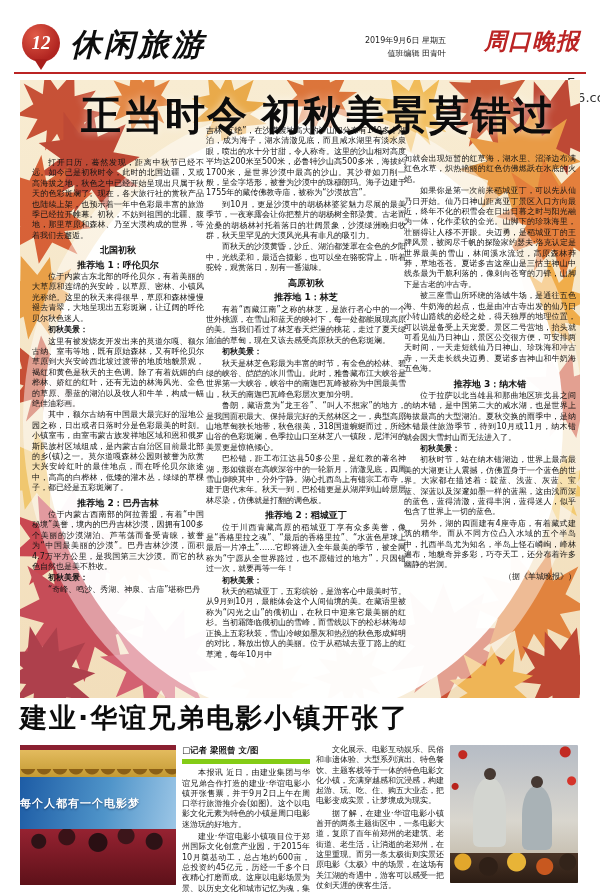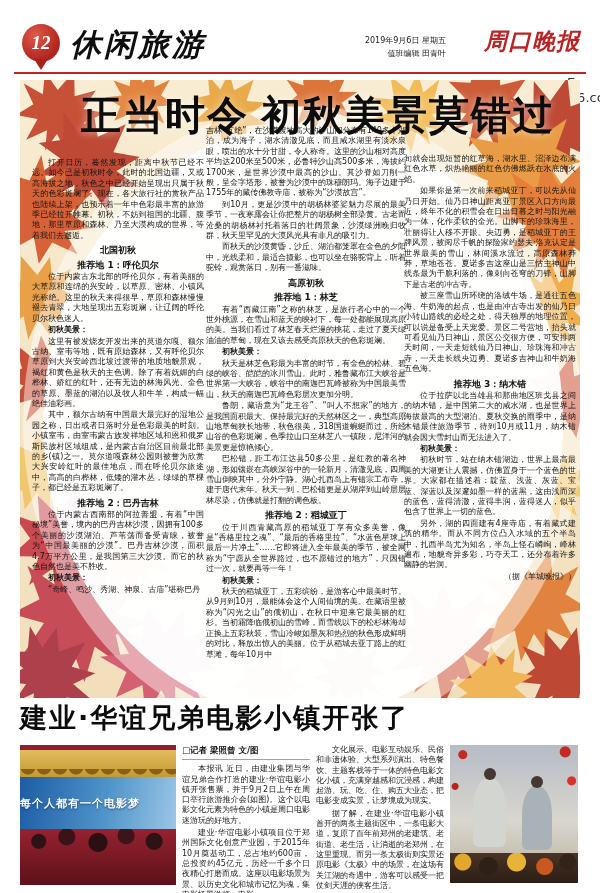--- a/index.html
+++ b/index.html
@@ -40,21 +40,21 @@
   .col-center{left:186px;top:46px;width:200px;height:566px;}
   .col-right{left:384px;top:74px;width:172px;height:508px;}
 
   
   .bottom-article{position:absolute;top:700px;left:20px;width:560px;}
   .bottom-headline{font-weight:900;font-size:27px;letter-spacing:2px;
         color:#0c0c0c;font-family:"DejaVu Sans",sans-serif;}
   .bottom-row{display:flex;gap:6px;margin-top:9px;}
   .bcol{width:128px;height:152px;font-size:8px;line-height:10.3px;text-align:justify;overflow:hidden;}
   .bcol p{margin:0 0 2px;text-indent:2em;}
-  .byline{font-weight:700;font-size:8.5px;text-indent:0;border-bottom:1px solid #84cc16;
+  .byline{font-weight:700;font-size:8.5px;text-indent:0;border-bottom:5px solid #84cc16;
         padding-bottom:4px;margin-bottom:4px;}
   .photo{position:relative;overflow:hidden;border-radius:1px;}
   .photo-left{width:156px;height:140px;background:#1f2f4a;
         box-shadow:inset 28px 0 24px -14px rgba(8,12,28,.85);}
   .pl-curtain{position:absolute;top:0;left:0;right:0;height:32px;
         background:linear-gradient(#8a2030 0 5px,#e3bb5e 5px,#c49a33);}
   .pl-curtain::after{content:"";position:absolute;left:0;right:0;bottom:0;height:8px;
         background:radial-gradient(circle at 8px -2px,#8a5f16 7px,transparent 8px);
         background-size:16px 8px;}
   .pl-banner{position:absolute;top:32px;left:0;right:0;height:52px;

